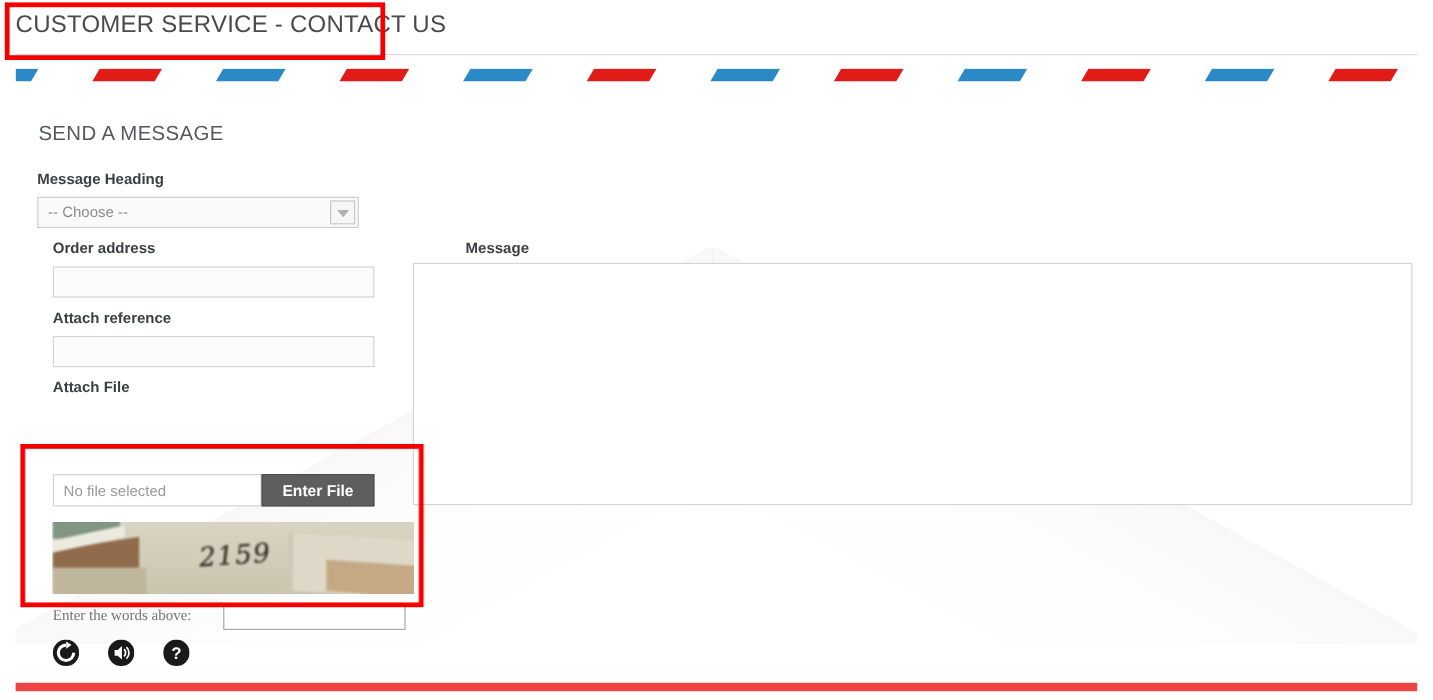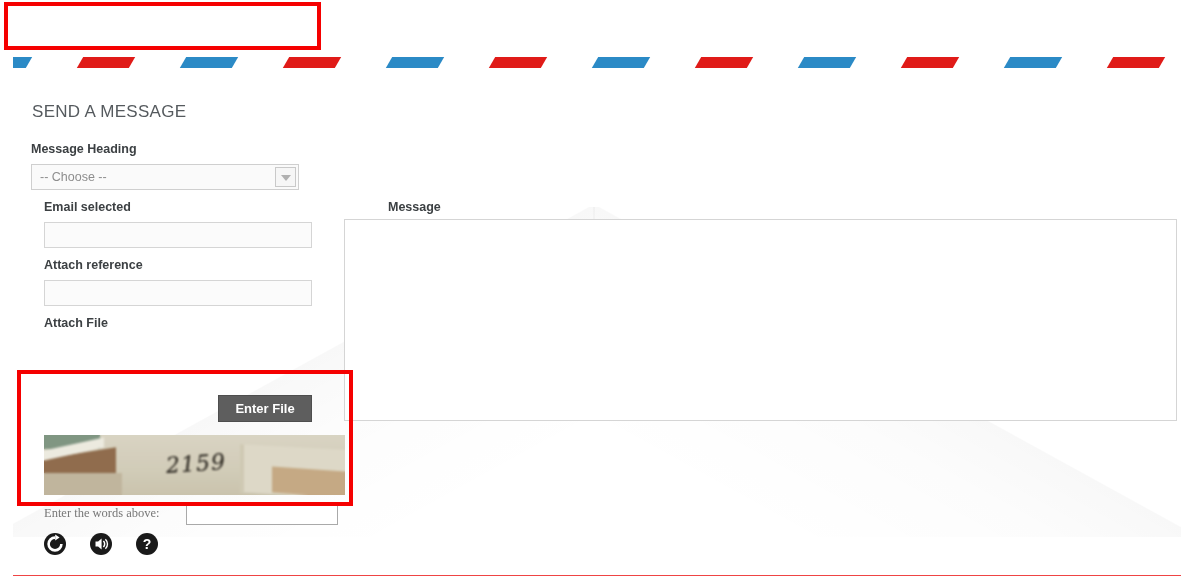--- a/index.html
+++ b/index.html
@@ -45,21 +45,21 @@
   }
 
   
   .card {
     position: absolute;
     left: 13px;
     top: 57px;
     width: 1168px;
     height: 519px;
     background: #ffffff;
-    border-bottom: 1px solid #ef4444;
+    border-bottom: 7px solid #ef4444;
     overflow: hidden;
   }
 
   
   .airmail {
     position: absolute;
     left: 0; top: 0;
     width: 1168px;
     height: 11px;
     overflow: hidden;
@@ -314,20 +314,24 @@
     pointer-events: none;
   }
   #annot-title { left: 4px; top: 2px; width: 317px; height: 48px; }
   #annot-captcha { left: 17px; top: 370px; width: 336px; height: 136px; }
 </style>
 </head>
 <body>
 
 <div id="page">
 
+  <div class="page-header">
+    <div class="page-title">CUSTOMER SERVICE - CONTACT US</div>
+    <div class="title-rule"></div>
+  </div>
 
   <div class="card">
 
     <div class="airmail" id="airmail">
         <div class="stripe" style="left: -36px; background: rgb(43, 138, 198);"></div>
         <div class="stripe" style="left: 67px; background: rgb(224, 27, 24);"></div>
         <div class="stripe" style="left: 170px; background: rgb(43, 138, 198);"></div>
         <div class="stripe" style="left: 273px; background: rgb(224, 27, 24);"></div>
         <div class="stripe" style="left: 376px; background: rgb(43, 138, 198);"></div>
         <div class="stripe" style="left: 479px; background: rgb(224, 27, 24);"></div>
@@ -349,28 +353,31 @@
       <div class="section-title">SEND A MESSAGE</div>
 
       <div class="field-label" style="left:18px; top:85px;">Message Heading</div>
       <div class="select-wrap" style="top:107px;">
         <span class="select-value">-- Choose --</span>
         <span class="select-arrow-box">
             <span class="tri"></span>
           </span>
       </div>
 
-      <div class="field-label" style="left:31px; top:143px;">Email selected</div>
+      <div class="field-label" style="left:31px; top:143px;">Order address</div>
       <div class="text-input" style="top:165px;"></div>
 
       <div class="field-label" style="left:31px; top:201px;">Attach reference</div>
       <div class="text-input" style="top:223px;"></div>
 
       <div class="field-label" style="left:31px; top:259px;">Attach File</div>
       <div class="file-row">
+        <div class="file-name-box">
+          <span class="file-name-text">No file selected</span>
+        </div>
         <div class="choose-file-btn">Enter File</div>
       </div>
 
       <div class="field-label msg-label">Message</div>
       <div class="msg-area"></div>
 
       <div class="captcha-block">
         <div class="captcha-img">
           <div class="ci-wall"></div>
           <div class="ci-brown"></div>

